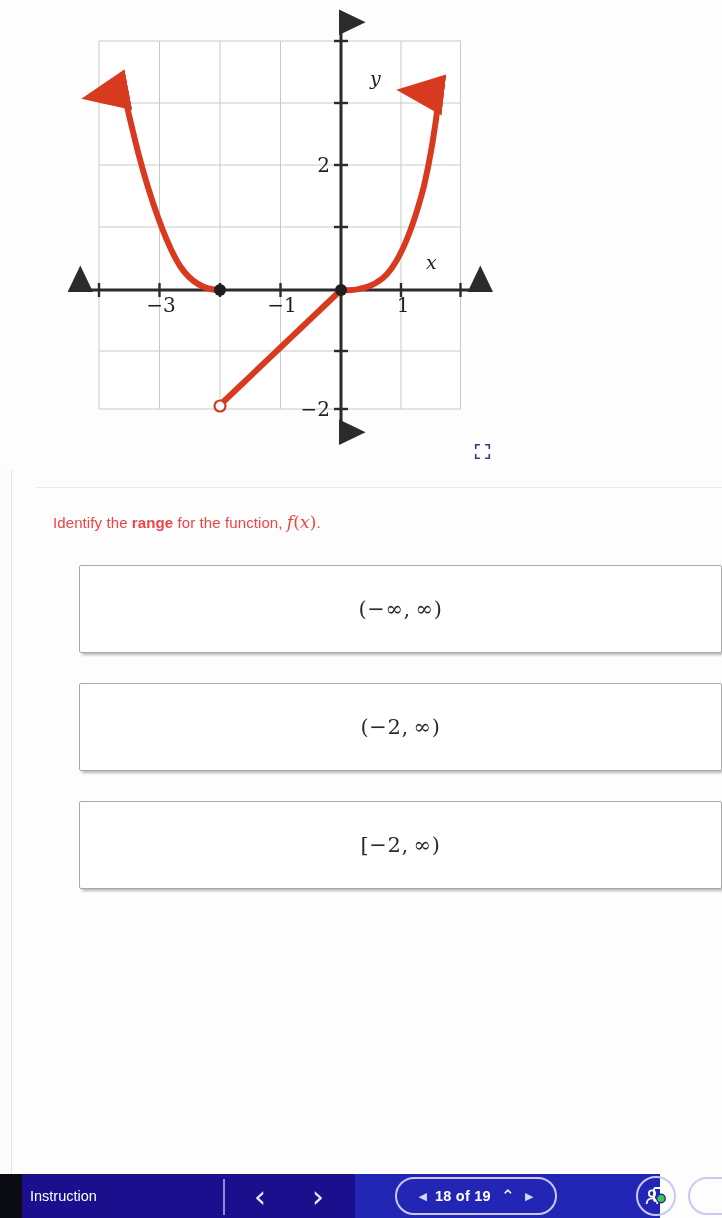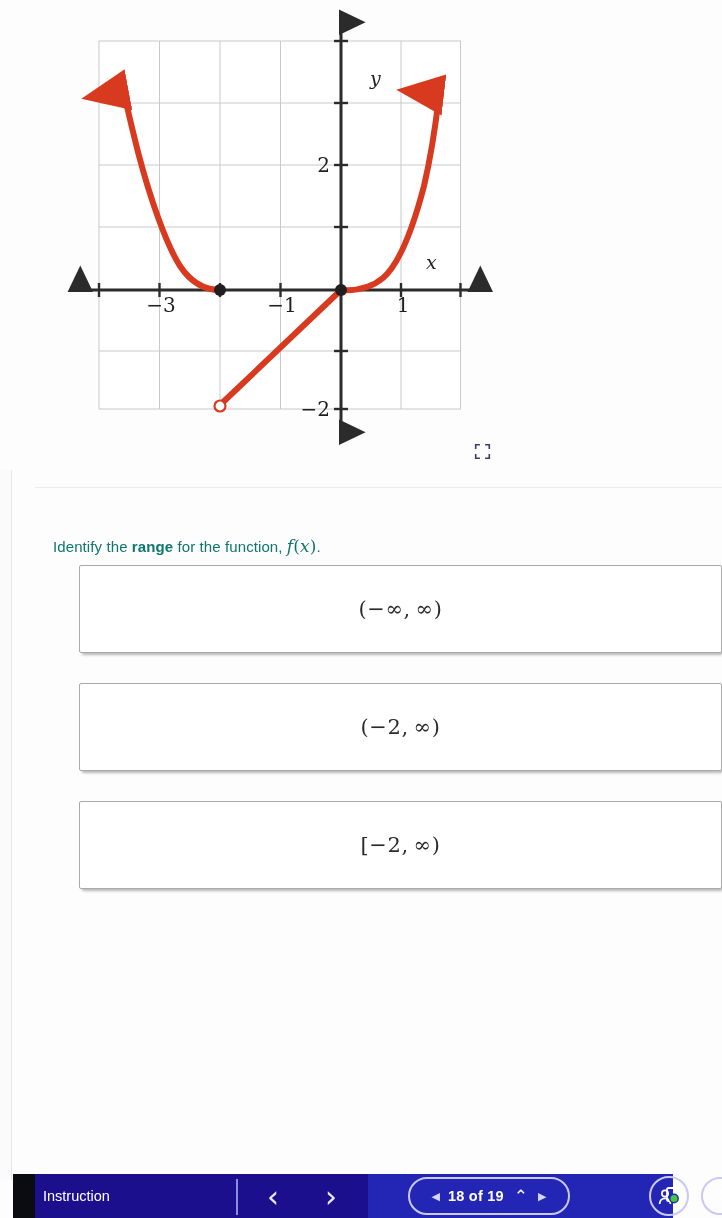--- a/index.html
+++ b/index.html
@@ -49,23 +49,23 @@
   .section-divider {
     position: absolute;
     left: 35px; top: 487px;
     width: 687px; height: 1px;
     background: #ebebeb;
   }
 
   
   .question {
     position: absolute;
-    left: 53px; top: 536px;
+    left: 53px; top: 512px;
     font-size: 15px;
-    color: #0f766e;
+    color: #ef4444;
     letter-spacing: .1px;
     white-space: nowrap;
   }
   .question b { font-weight: bold; }
   .mathit {
     font-family: "DejaVu Serif", serif;
     font-style: italic;
     font-size: 17px;
   }
   .mathrm {
@@ -99,21 +99,21 @@
     font-size: 21px;
     color: #2a2a2a;
     letter-spacing: .6px;
     line-height: 1;
     white-space: nowrap;
   }
 
   
   .bottom-nav {
     position: absolute;
-    left: 13px; bottom: 0;
+    left: 0; bottom: 0;
     width: 660px; height: 44px;
     background: #fde047;
     display: flex;
     align-items: stretch;
   }
   .nav-left-edge {
     width: 22px;
     height: 44px;
     background: #0b0b12;
   }

